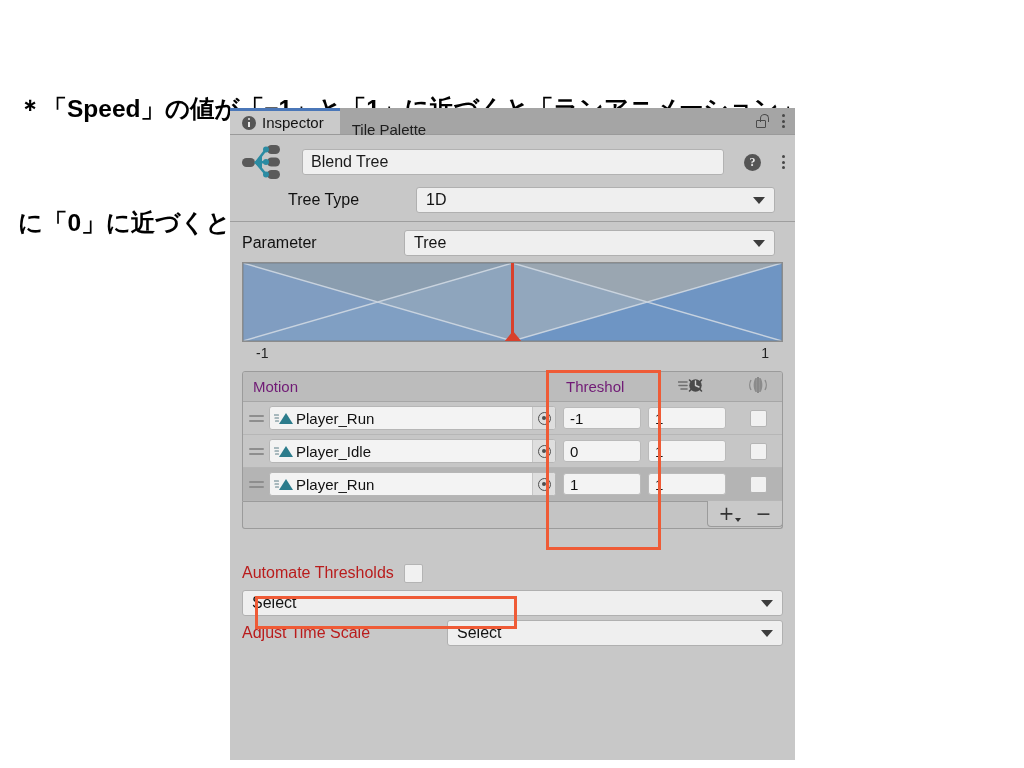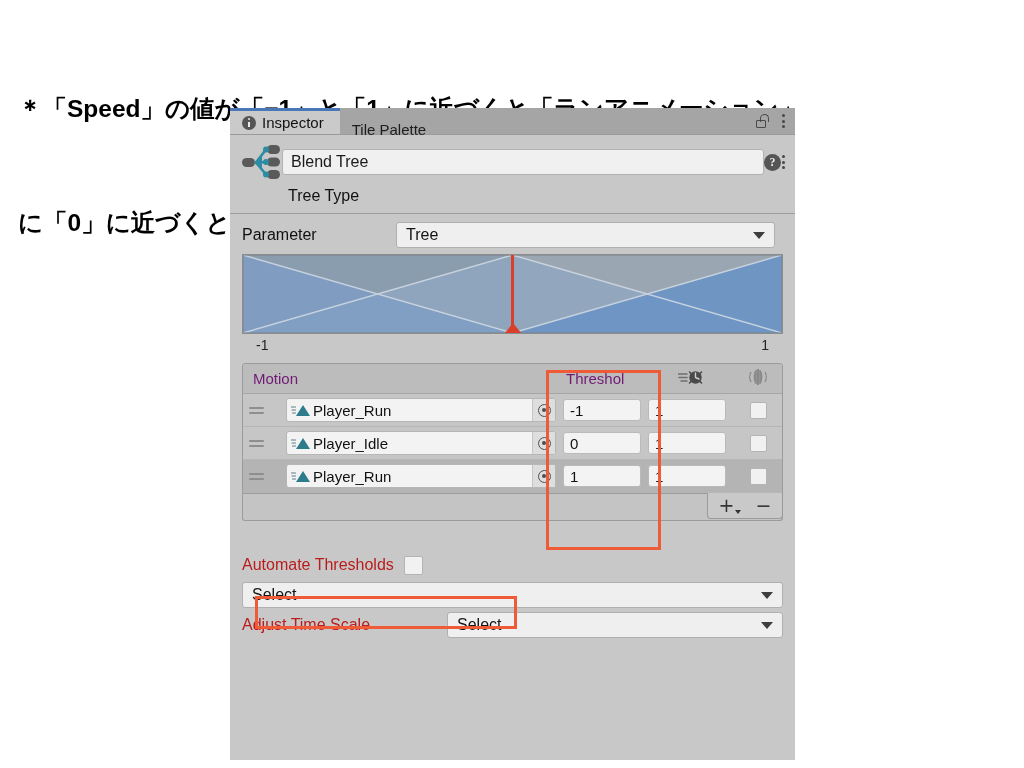--- a/index.html
+++ b/index.html
@@ -109,21 +109,21 @@
   }
   .kebab i {
     display: block; width: 3px; height: 3px; border-radius: 50%;
     background: #474747;
   }
 
   
   .header-row {
     display: flex; align-items: center;
     padding: 8px 10px 2px 10px;
-    gap: 0;
+    gap: 20px;
   }
   .blend-tree-icon { width: 42px; height: 38px; flex: 0 0 auto; }
   .name-field {
     flex: 1 1 auto;
     height: 26px;
     background: #f0f0f0;
     border: 1px solid #b2b2b2;
     border-radius: 3px;
     display: flex; align-items: center;
     padding: 0 8px;
@@ -173,21 +173,21 @@
     border-right: 6px solid transparent;
     border-top: 7px solid #3d3d3d;
     flex: 0 0 auto;
     margin-right: 3px;
   }
 
   
   .param-row {
     display: flex; align-items: center;
     padding: 8px 10px 6px 12px;
-    gap: 4px;
+    gap: 12px;
   }
   .param-row .field-label { width: 150px; }
   .param-row .popup { flex: 1 1 auto; }
 
   
   .graph-wrap { padding: 0 12px; position: relative; }
   .graph {
     position: relative;
     height: 80px;
     border: 1px solid #8c8c8c;
@@ -259,21 +259,20 @@
   .drag-handle i { display: block; height: 2px; background: #8e8e8e; border-radius: 1px; }
   .objfield {
     flex: 1 1 auto;
     height: 22px;
     background: #f3f3f3;
     border: 1px solid #b6b6b6;
     border-radius: 3px;
     display: flex; align-items: center;
     min-width: 0;
     overflow: hidden;
-    margin-left: 17px;
   }
   .clip-icon { width: 20px; height: 16px; flex: 0 0 auto; margin-left: 4px; }
   .objname {
     flex: 1 1 auto;
     font-size: 15px; color: #111111;
     padding-left: 2px;
     white-space: nowrap; overflow: hidden;
   }
   .picker {
     width: 22px; height: 100%;
@@ -418,20 +417,24 @@
     <span class="help-icon">?</span>
     <span class="kebab">
       <i></i>
         <i></i>
         <i></i>
     </span>
   </div>
 
   <div class="blendtype-row">
     <span class="field-label" style="width:128px;margin-left:48px;">Tree Type</span>
+    <div class="popup light" style="flex:1 1 auto;margin-right:10px;">
+      <span class="val">1D</span>
+      <span class="caret"></span>
+    </div>
   </div>
 
   <div class="sep"></div>
 
   <div class="param-row">
     <span class="field-label">Parameter</span>
     <div class="popup light" style="margin-right:10px;">
       <span class="val">Tree</span>
       <span class="caret"></span>
     </div>

